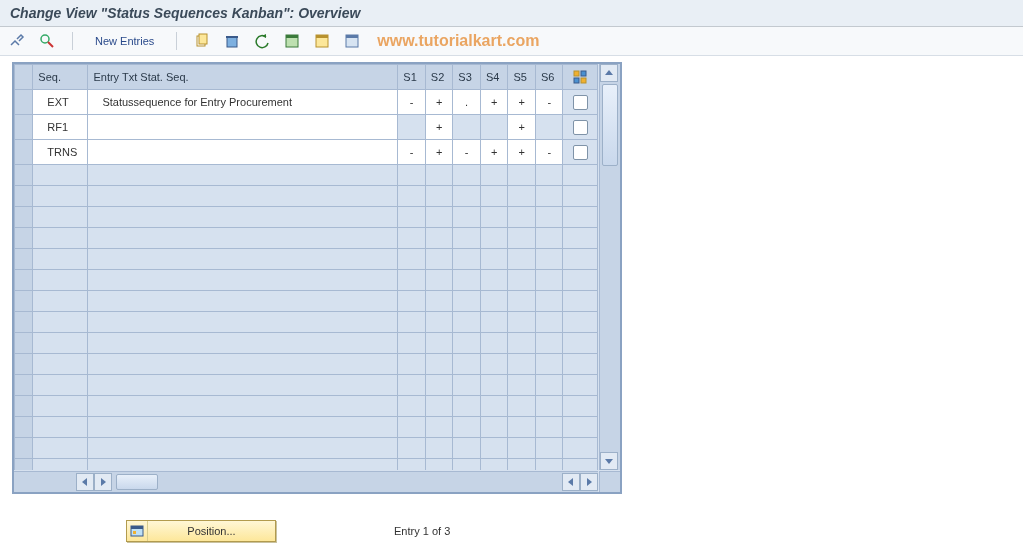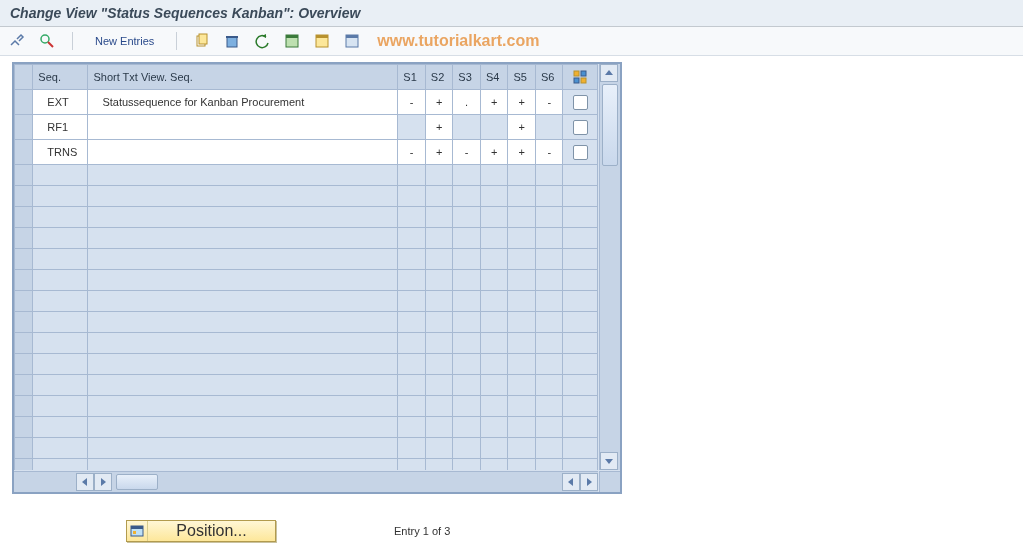--- a/index.html
+++ b/index.html
@@ -221,21 +221,21 @@
     align-items: center;
   }
   .position-btn {
     margin-left: 126px;
     width: 150px;
     height: 22px;
     background: linear-gradient(#fff7d6, #fde79a);
     border: 1px solid #b29b4e;
     display: flex;
     align-items: center;
-    font-size: 16px;
+    font-size: 11px;
     color: #333;
     box-sizing: border-box;
     box-shadow: 1px 1px 0 #c9c2a0;
   }
   .position-btn .icon {
     width:20px; height:100%;
     display:flex; align-items:center; justify-content:center;
     border-right:1px solid #d9cd8e;
   }
   .position-btn .label { flex:1; text-align:center; }
@@ -318,42 +318,42 @@
           <col class="col-s">
         <col class="col-s">
           <col class="col-s">
           <col class="col-s">
         <col class="col-act">
       </colgroup>
       <thead>
         <tr>
           <th></th>
           <th>Seq.</th>
-          <th>Short Txt View. Seq.</th>
+          <th>Entry Txt Stat. Seq.</th>
           <th>S1</th>
           <th>S2</th>
           <th>S3</th>
           <th>S4</th>
           <th>S5</th>
           <th>S6</th>
           <th class="corner">
             <svg width="14" height="14">
                 <rect x="1" y="1" width="5" height="5" fill="#f0b030" stroke="#b8922e"></rect>
                 <rect x="8" y="1" width="5" height="5" fill="#4a90d0" stroke="#3a5a8a"></rect>
                 <rect x="1" y="8" width="5" height="5" fill="#4a90d0" stroke="#3a5a8a"></rect>
                 <rect x="8" y="8" width="5" height="5" fill="#f0b030" stroke="#b8922e"></rect>
               </svg>
           </th>
         </tr>
       </thead>
       <tbody id="grid-body">
           <tr class="data">
             <td class="cell-stub"></td>
             <td class="cell-seq">EXT</td>
-            <td class="cell-desc">Statussequence for Kanban Procurement</td>
+            <td class="cell-desc">Statussequence for Entry Procurement</td>
             <td class="cell-s">-</td>
             <td class="cell-s">+</td>
             <td class="cell-s">.</td>
             <td class="cell-s">+</td>
             <td class="cell-s">+</td>
             <td class="cell-s">-</td>
             <td class="cell-act"><span class="chk"></span></td>
           </tr>
           <tr class="data">
             <td class="cell-stub"></td>

